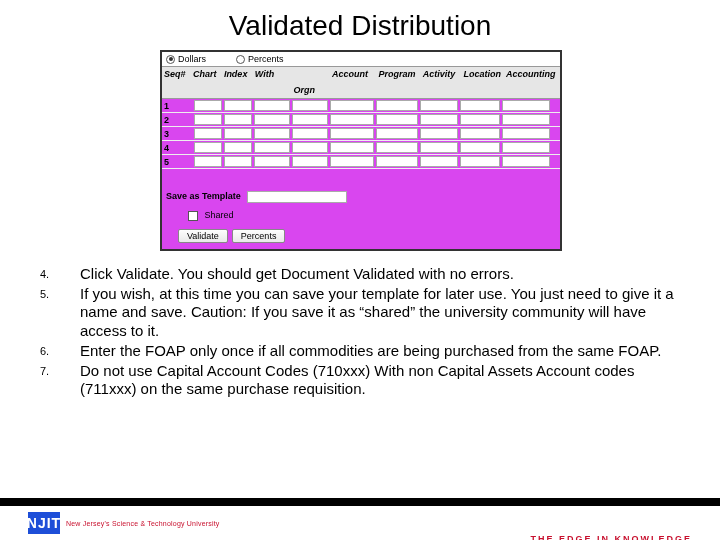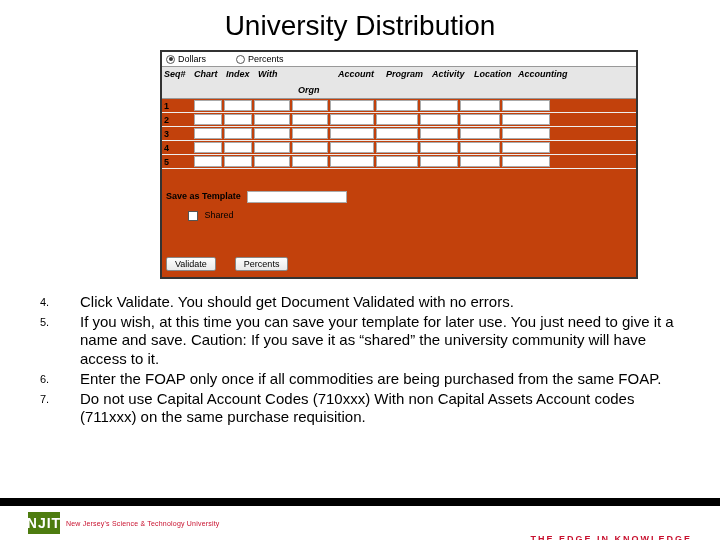--- a/index.html
+++ b/index.html
@@ -1,19 +1,19 @@
 <!DOCTYPE html>
 <html><head>
 <meta charset="utf-8">
 <style>
   * { box-sizing: border-box; margin: 0; padding: 0; }
   body { width: 720px; height: 540px; font-family: Arial, sans-serif; background: #fff; position: relative; overflow: hidden; }
   .slide { width: 720px; height: 540px; position: relative; }
   .title { font-size: 28px; text-align: center; padding-top: 10px; padding-bottom: 8px; color: #000; }
-  .screenshot-box { width: 478px; margin-left: 160px; border: 2px solid #333; background: #c2410c; font-size: 9px; color: #000; }
+  .screenshot-box { width: 402px; margin-left: 160px; border: 2px solid #333; background: #d946ef; font-size: 9px; color: #000; }
   .radio-row { display: flex; gap: 30px; padding: 2px 4px; border-bottom: 1px solid #999; background: #fff; }
   .radio-opt { display: flex; align-items: center; gap: 3px; }
   .radio-dot { width: 9px; height: 9px; border: 1px solid #555; border-radius: 50%; display: inline-flex; align-items: center; justify-content: center; }
   .radio-dot.sel::after { content: ""; width: 4px; height: 4px; background: #333; border-radius: 50%; }
   .col-headers { display: flex; padding: 2px 0 3px 2px; background: #e6e6e6; border-bottom: 1px solid #999; font-weight: bold; font-style: italic; }
   .ch-seq { width: 30px; }
   .ch-chart { width: 32px; }
   .ch-index { width: 32px; }
   .ch-fund { width: 40px; }
   .ch-orgn { width: 40px; margin-top: 16px; }
@@ -31,38 +31,38 @@
   .c-orgn { width: 36px; }
   .c-account { width: 44px; }
   .c-program { width: 42px; }
   .c-activity { width: 38px; }
   .c-location { width: 40px; }
   .c-accounting { width: 48px; }
   .template-row { padding: 22px 18px 4px 4px; font-weight: bold; }
   .template-input { display: inline-block; width: 100px; height: 12px; border: 1px solid #aaa; background: #fff; vertical-align: middle; margin-left: 4px; }
   .shared-row { padding: 3px 4px 6px 26px; }
   .checkbox { display: inline-block; width: 10px; height: 10px; border: 1px solid #555; background: #fff; vertical-align: middle; margin-right: 4px; }
-  .btn-row { padding: 2px 4px 6px 4px; display: flex; gap: 19px; margin-top: 28px; }
+  .btn-row { padding: 2px 4px 6px 16px; display: flex; gap: 4px; }
   .btn { border: 1px solid #888; background: linear-gradient(#fdfdfd,#e9e9e9); font-size: 9px; padding: 1px 8px; border-radius: 2px; cursor: pointer; }
   .instructions { margin-top: 14px; padding: 0 40px 0 40px; font-size: 15px; line-height: 1.22; color: #000; }
   .instructions .row { display: flex; margin-bottom: 2px; }
   .instructions .num { width: 40px; flex-shrink: 0; font-size: 11px; padding-top: 3px; }
   .instructions .txt { flex: 1; }
   .footer-bar { position: absolute; left: 0; bottom: 34px; width: 720px; height: 8px; background: #000; }
   .footer-area { position: absolute; left: 0; bottom: 0; width: 720px; height: 34px; background: #fff; display: flex; align-items: center; justify-content: space-between; padding: 0 28px; }
   .logo { display: flex; align-items: center; gap: 6px; }
-  .logo-mark { width: 32px; height: 22px; background: #4d7c0f; color: #fff; font-weight: bold; font-size: 14px; display: flex; align-items: center; justify-content: center; letter-spacing: 1px; position: relative; }
+  .logo-mark { width: 32px; height: 22px; background: #1d4ed8; color: #fff; font-weight: bold; font-size: 14px; display: flex; align-items: center; justify-content: center; letter-spacing: 1px; position: relative; }
   .logo-sub { font-size: 7px; color: #c8102e; letter-spacing: 0.2px; }
   .tagline { font-size: 9px; letter-spacing: 2px; color: #c8102e; font-weight: bold; margin-top: 31px; }
 </style>
 </head>
 <body>
 
 <div class="slide">
-  <div class="title">University Distribution</div>
+  <div class="title">Validated Distribution</div>
 
   <div class="screenshot-box">
     <div class="radio-row">
       <label class="radio-opt">
         <span class="radio-dot sel"></span>
         <span>Dollars</span>
       </label>
       <label class="radio-opt">
         <span class="radio-dot"></span>
         <span>Percents</span>

